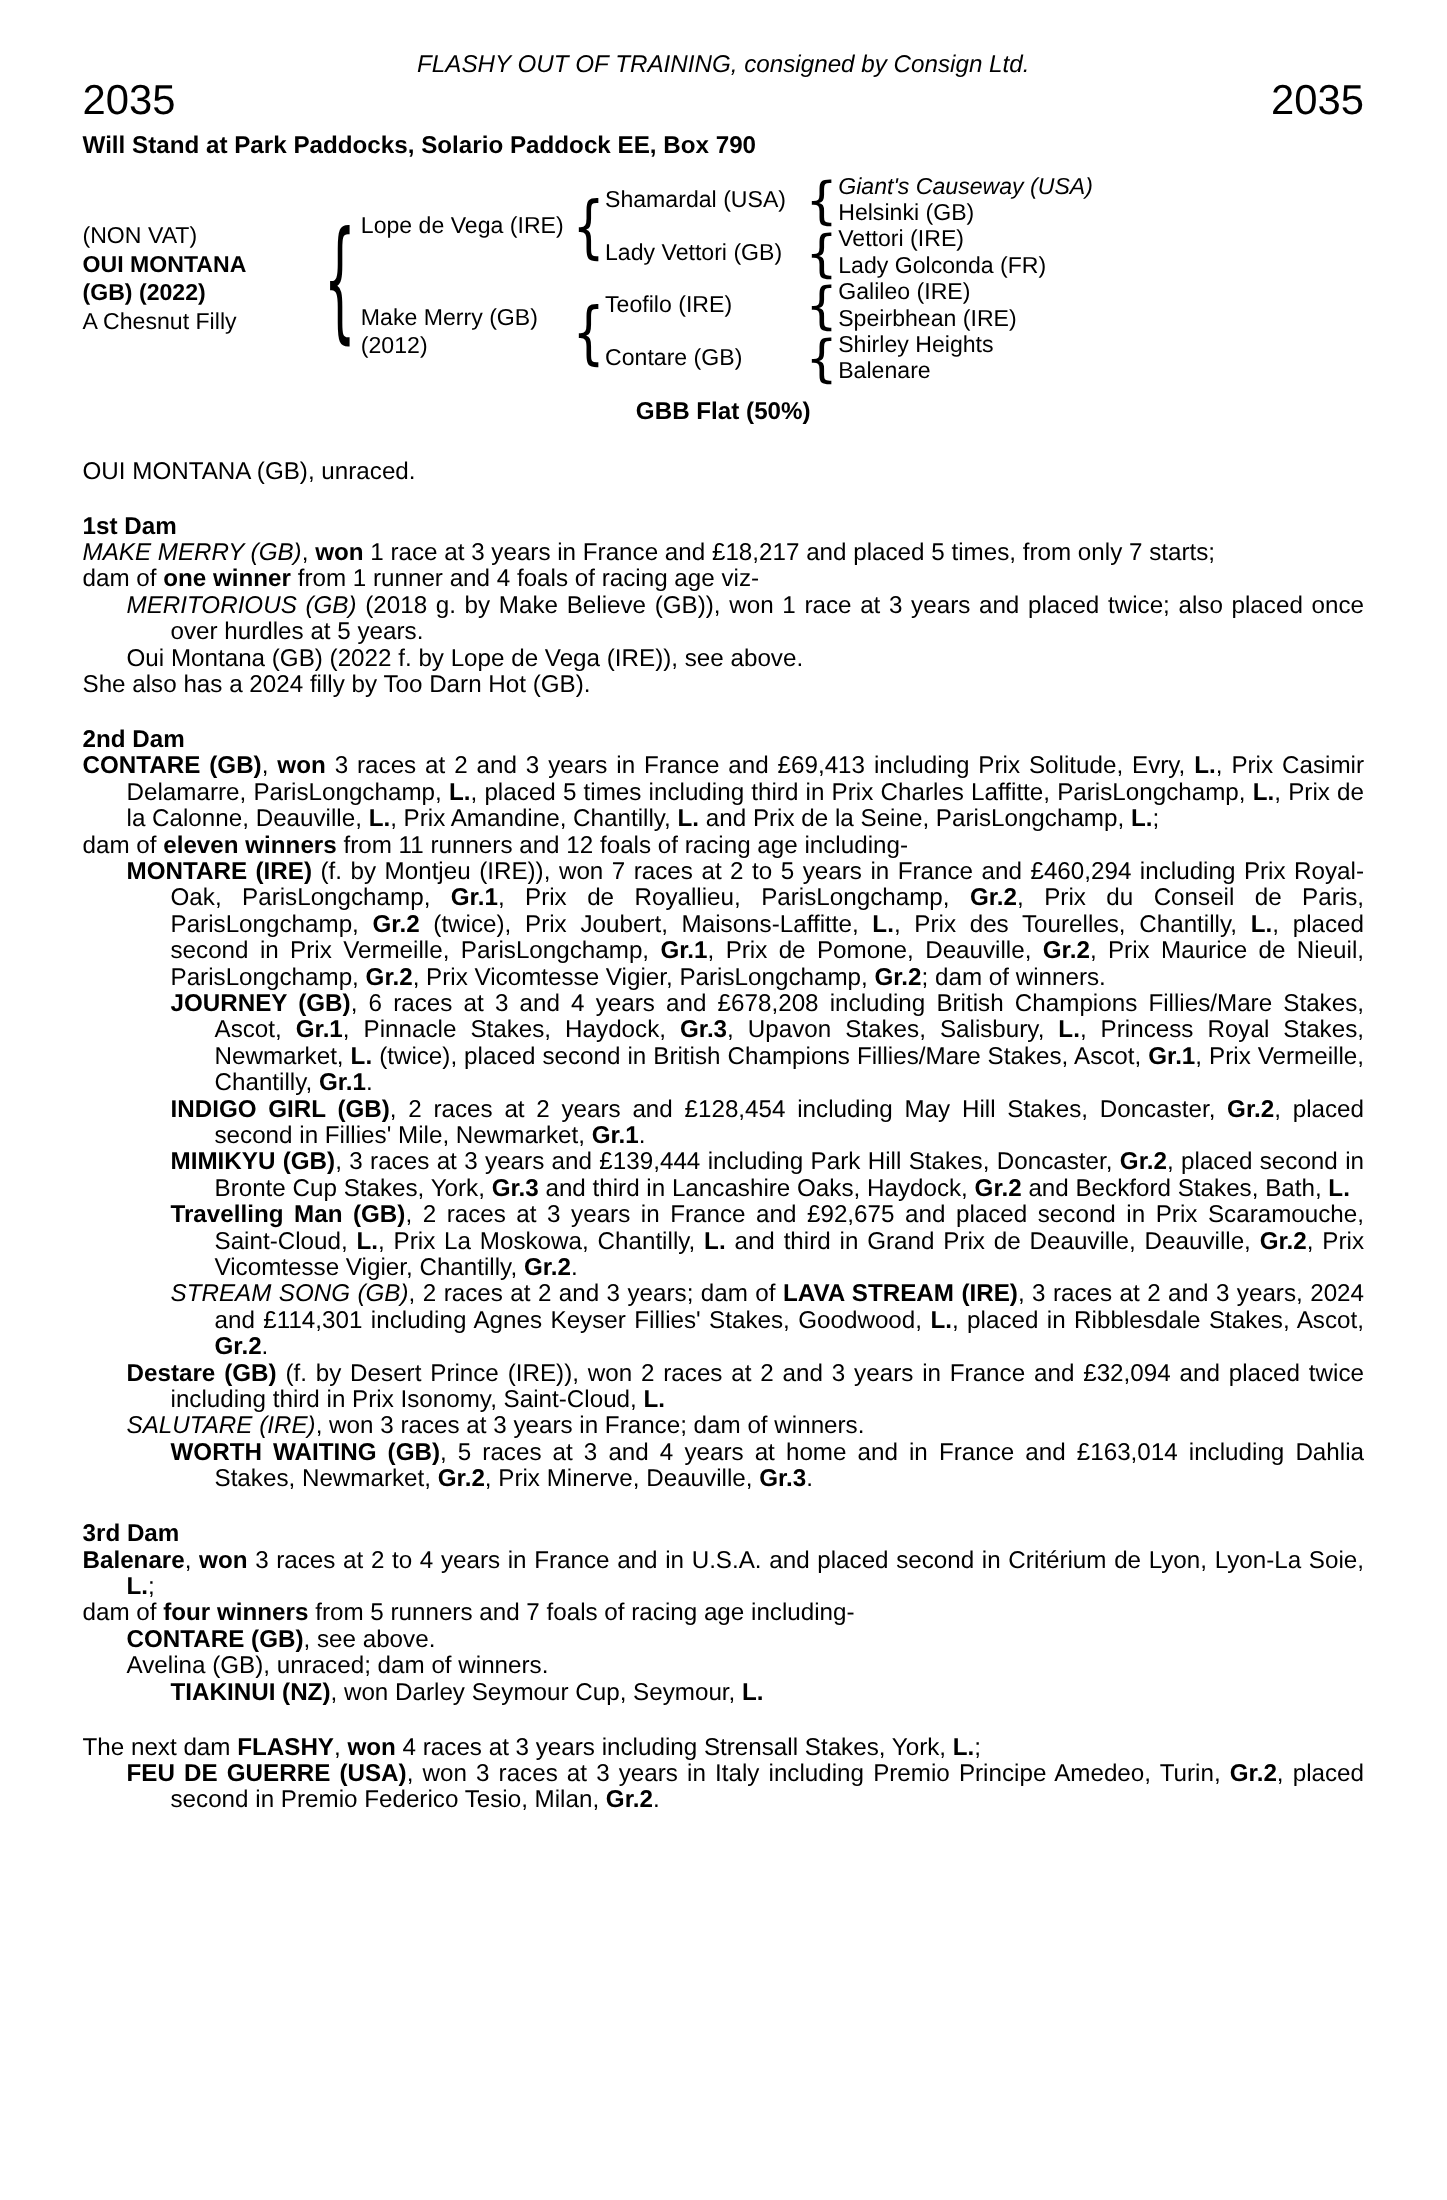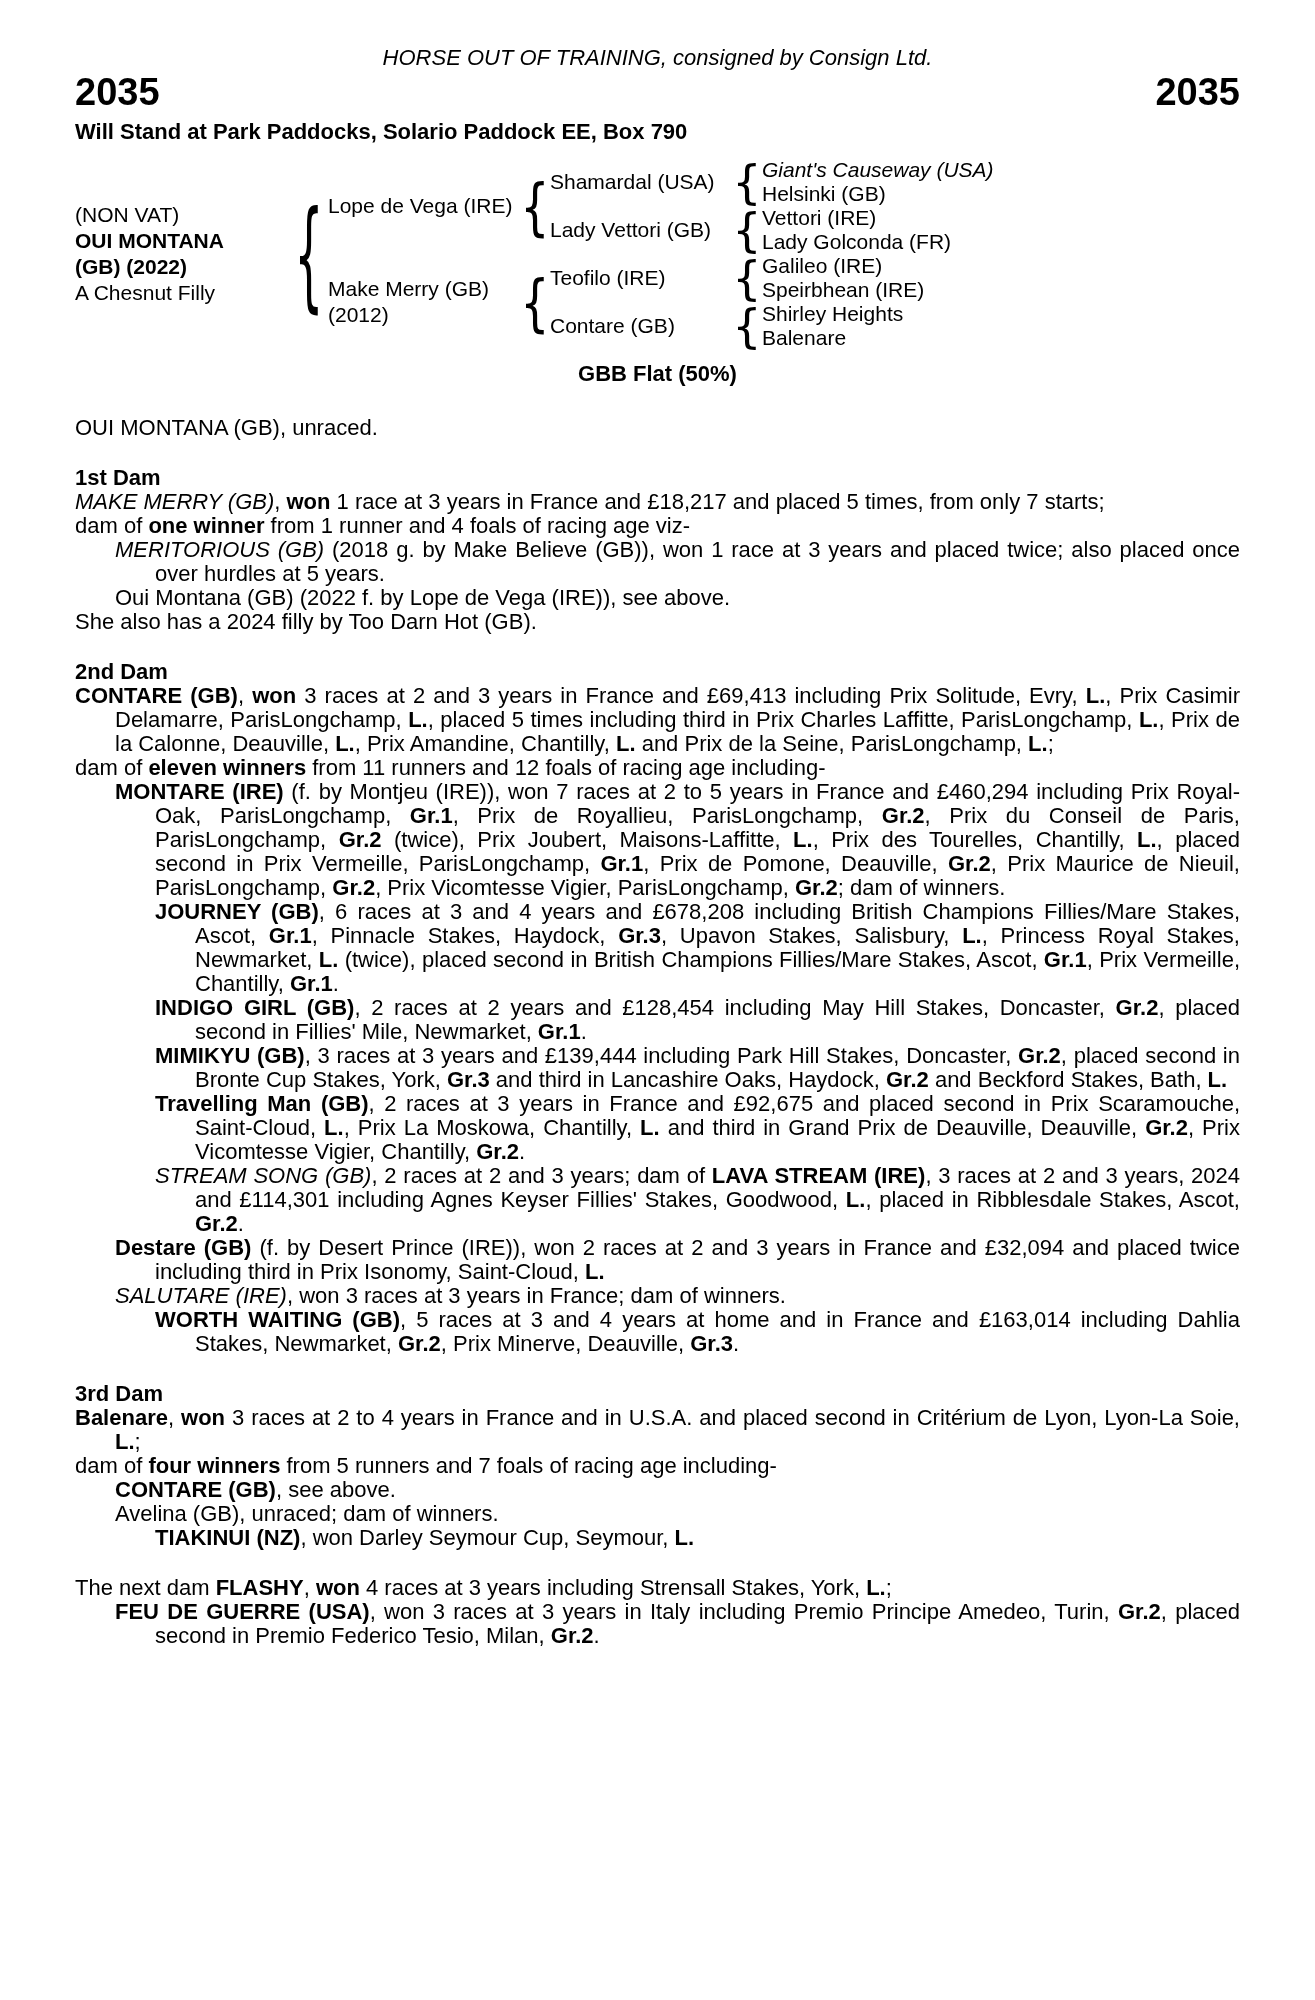--- a/index.html
+++ b/index.html
@@ -9,21 +9,21 @@
     background:#ffffff; color:#000;
     font-family:"Liberation Sans", sans-serif;
     font-size:22px; line-height:24px;
   }
   .page { padding:46px 75px 60px 75px; }
   .b { font-weight:bold; }
   .i { font-style:italic; }
 
   .consign-line { text-align:center; font-style:italic; font-size:22px; }
   .lot-row { display:flex; justify-content:space-between; align-items:baseline; margin-top:2px; }
-  .lot { font-size:38px; font-weight:bold; line-height:40px;text-align:right; }
+  .lot { font-size:38px; font-weight:normal; line-height:40px;text-align:right; }
   .stand-line { font-weight:bold; margin-top:8px; font-size:22px; }
 
   
   .tree {
     display:grid;
     grid-template-columns:215px 38px 192px 30px 182px 30px 1fr;
     grid-auto-rows:24px;
     margin-top:14px;
     font-size:21px; line-height:24px;
   }
@@ -46,21 +46,21 @@
   .para { text-align:justify; }
   .para.level-0 { padding-left:40px;  text-indent:-40px; }
   .para.level-1 { padding-left:80px;  text-indent:-40px; }
   .para.level-2 { padding-left:120px; text-indent:-40px; }
 </style>
 </head>
 <body>
 
 <div class="page">
 
-  <div class="consign-line">HORSE OUT OF TRAINING, consigned by Consign Ltd.</div>
+  <div class="consign-line">FLASHY OUT OF TRAINING, consigned by Consign Ltd.</div>
 
   <div class="lot-row">
     <span class="lot">2035</span>
     <span class="lot">2035</span>
   </div>
 
   <div class="stand-line">Will Stand at Park Paddocks, Solario Paddock EE, Box 790</div>
 
   <div class="tree">
 

